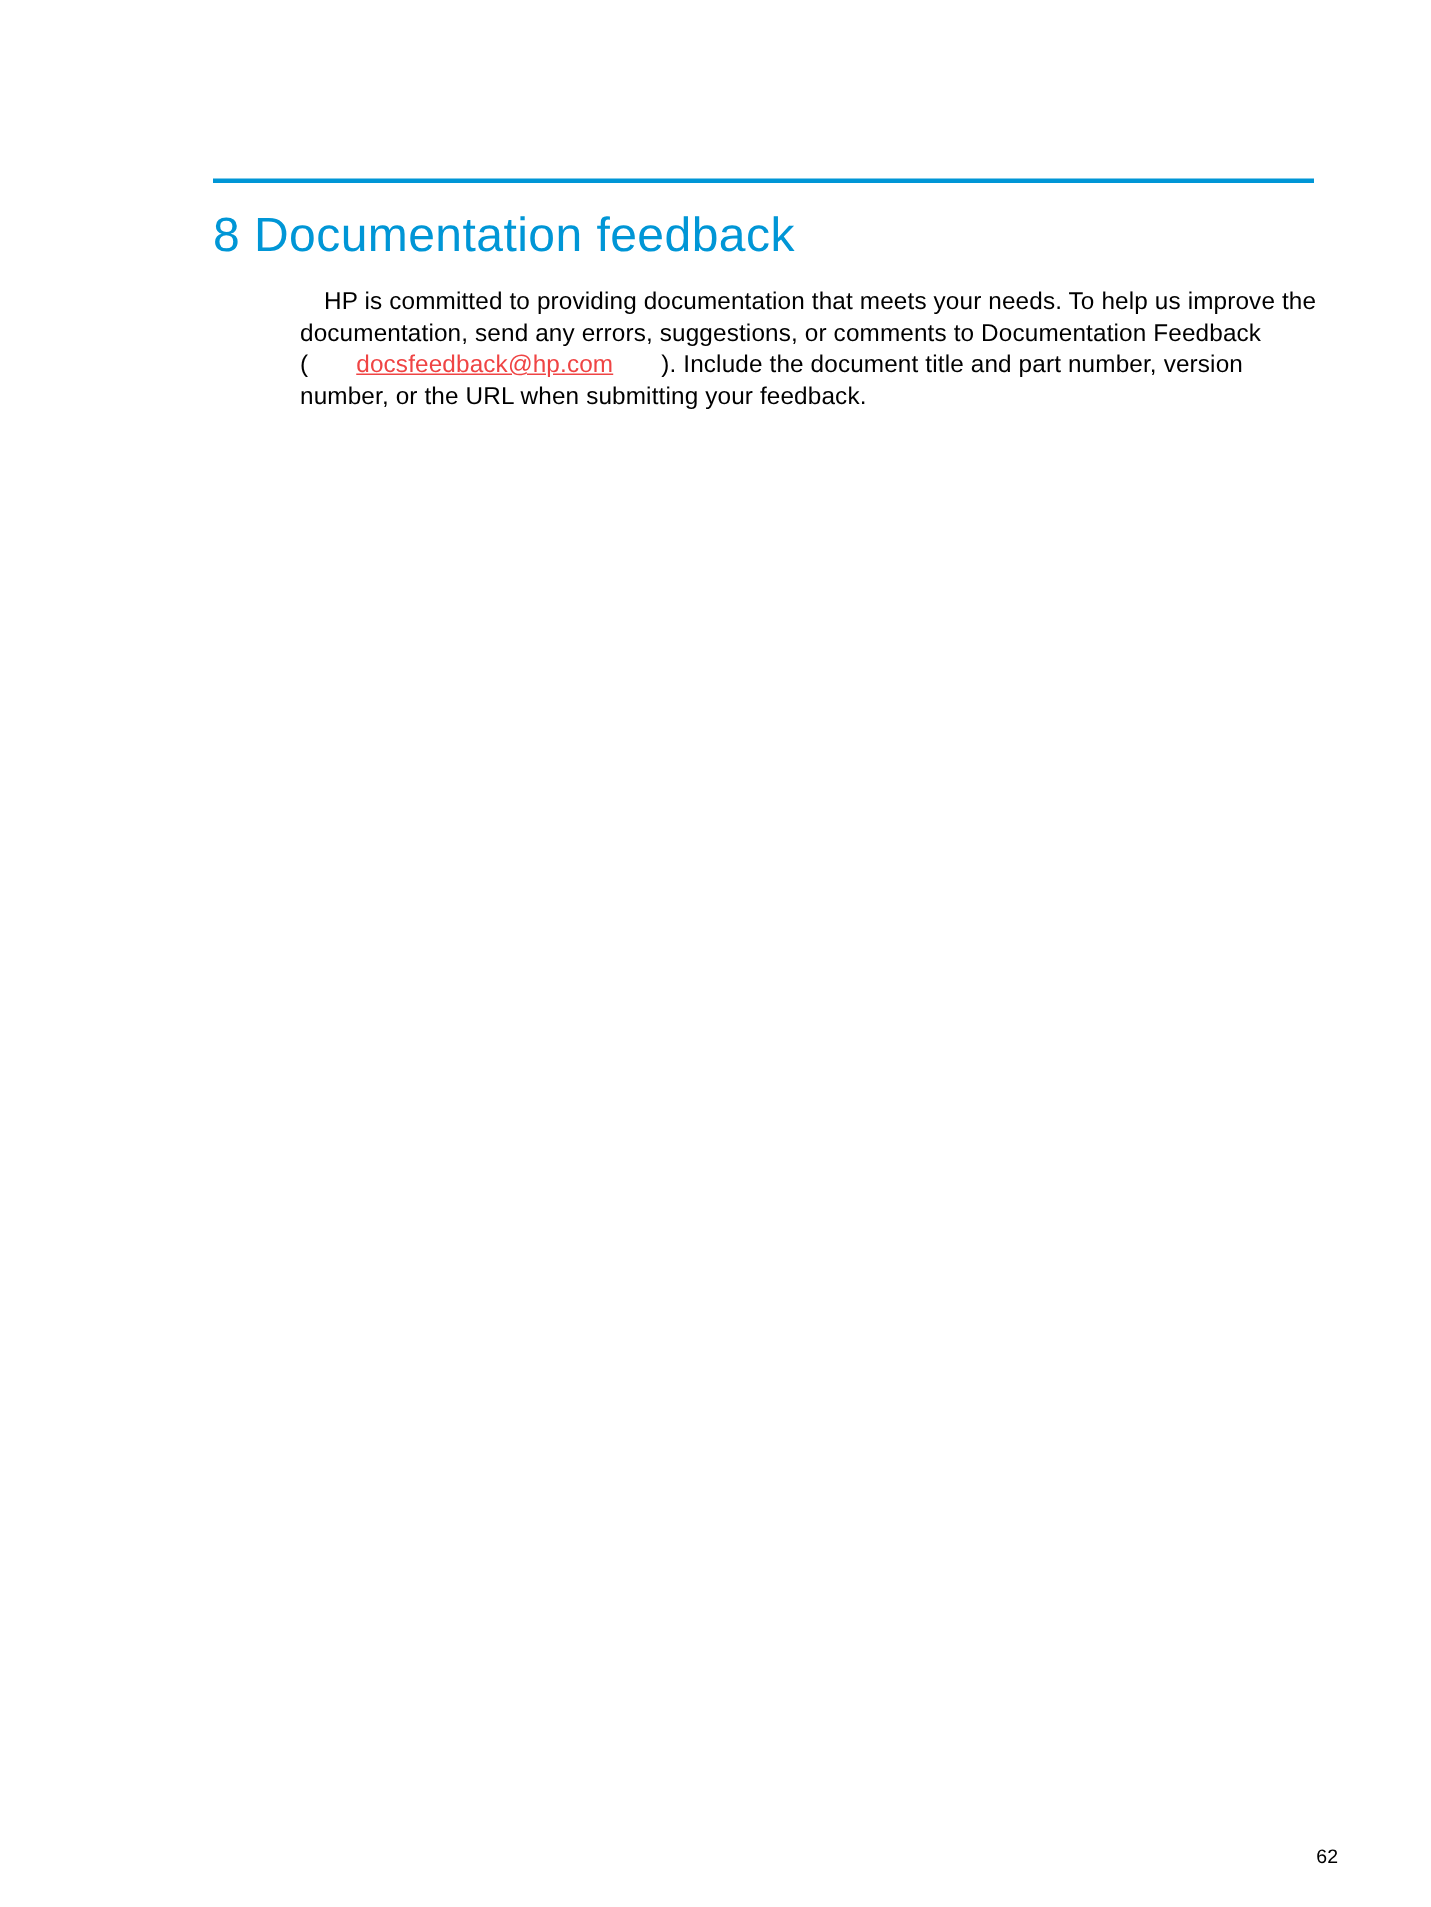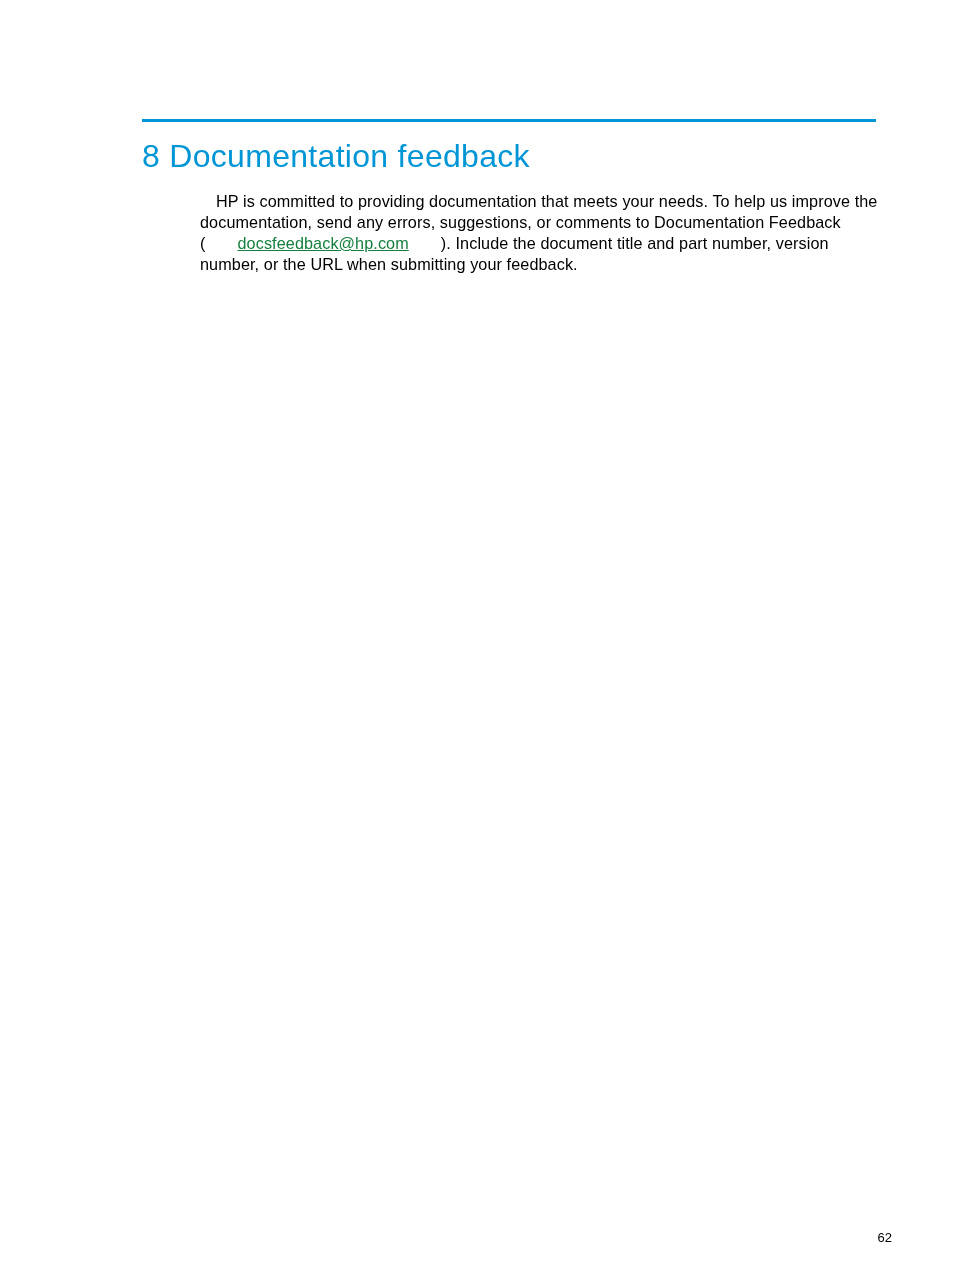--- a/index.html
+++ b/index.html
@@ -31,21 +31,21 @@
     }
     .body-content {
       margin-left: 74px;
       margin-right: 0;
       font-size: 16.2px;
       line-height: 1.3;
       color: #000000;
       letter-spacing: 0.1px;
     }
     .email-link {
-      color: #15803d;
+      color: #ef4444;
       text-decoration: underline;
       cursor: pointer;
     }
     .page-number {
       position: absolute;
       bottom: 42px;
       right: 78px;
       font-size: 13px;
       color: #000000;
     }

